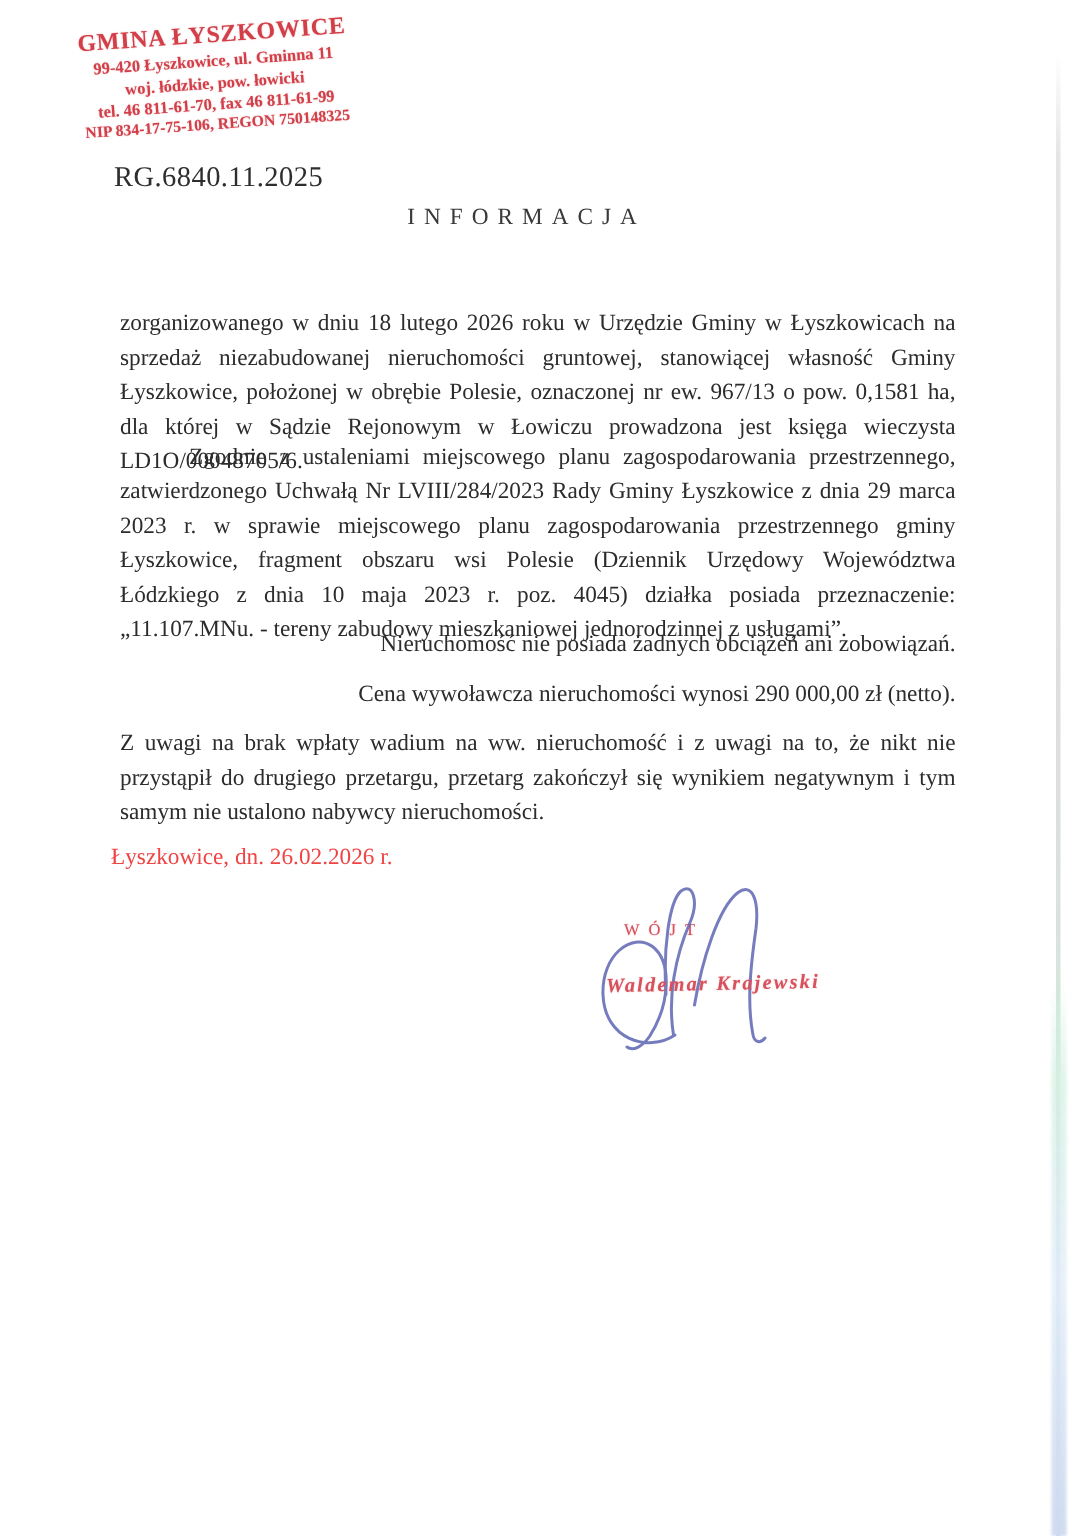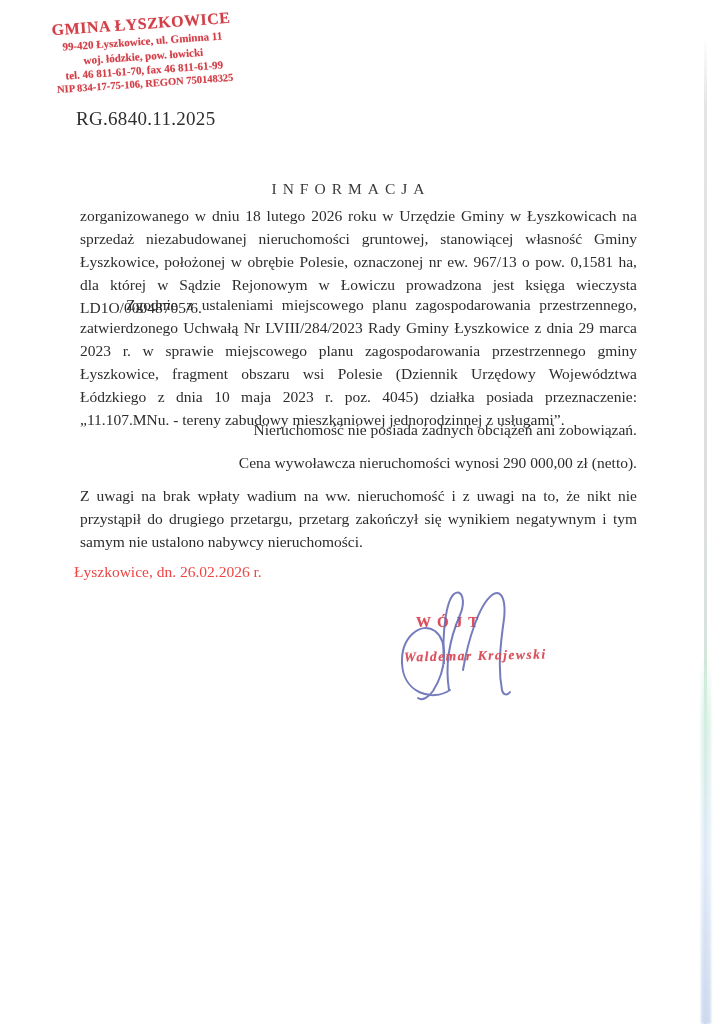--- a/index.html
+++ b/index.html
@@ -32,21 +32,20 @@
 
   
   .ref-number {
     left: 76px; top: 108px;
     font-size: 19px;
     letter-spacing: 0.3px;
   }
   .title-wrap {
     left: 72px; top: 136px; width: 558px;
     text-align: center;
-    margin-top: 44px;
   }
   .doc-title {
     font-size: 15.5px;
     letter-spacing: 6px;
     color: #3a3a3a;
   }
   .doc-subtitle {
     margin-top: 4px;
     font-size: 15.5px;
     color: #333;
@@ -65,22 +64,22 @@
   .p1 { top: 204px; }
   .p2 { top: 293px; }
   .p3 { top: 418px; }
   .p4 { top: 451px; }
   .p5 { top: 484px; }
   .dateline { left: 74px; top: 563px; font-size: 15.5px; color: #ef4444; }
 
   
   .wojt-label {
     left: 416px; top: 614px;
-    font-size: 15px;
-    font-weight: 700;
+    font-size: 11px;
+    font-weight: 400;
     letter-spacing: 6px;
     color: #d8505c;
     text-shadow: 0 0 1px rgba(216, 80, 92, 0.5);
   }
   .sig-name {
     left: 404px; top: 648px;
     font-size: 13.5px;
     font-style: italic;
     font-weight: 700;
     letter-spacing: 1.5px;

